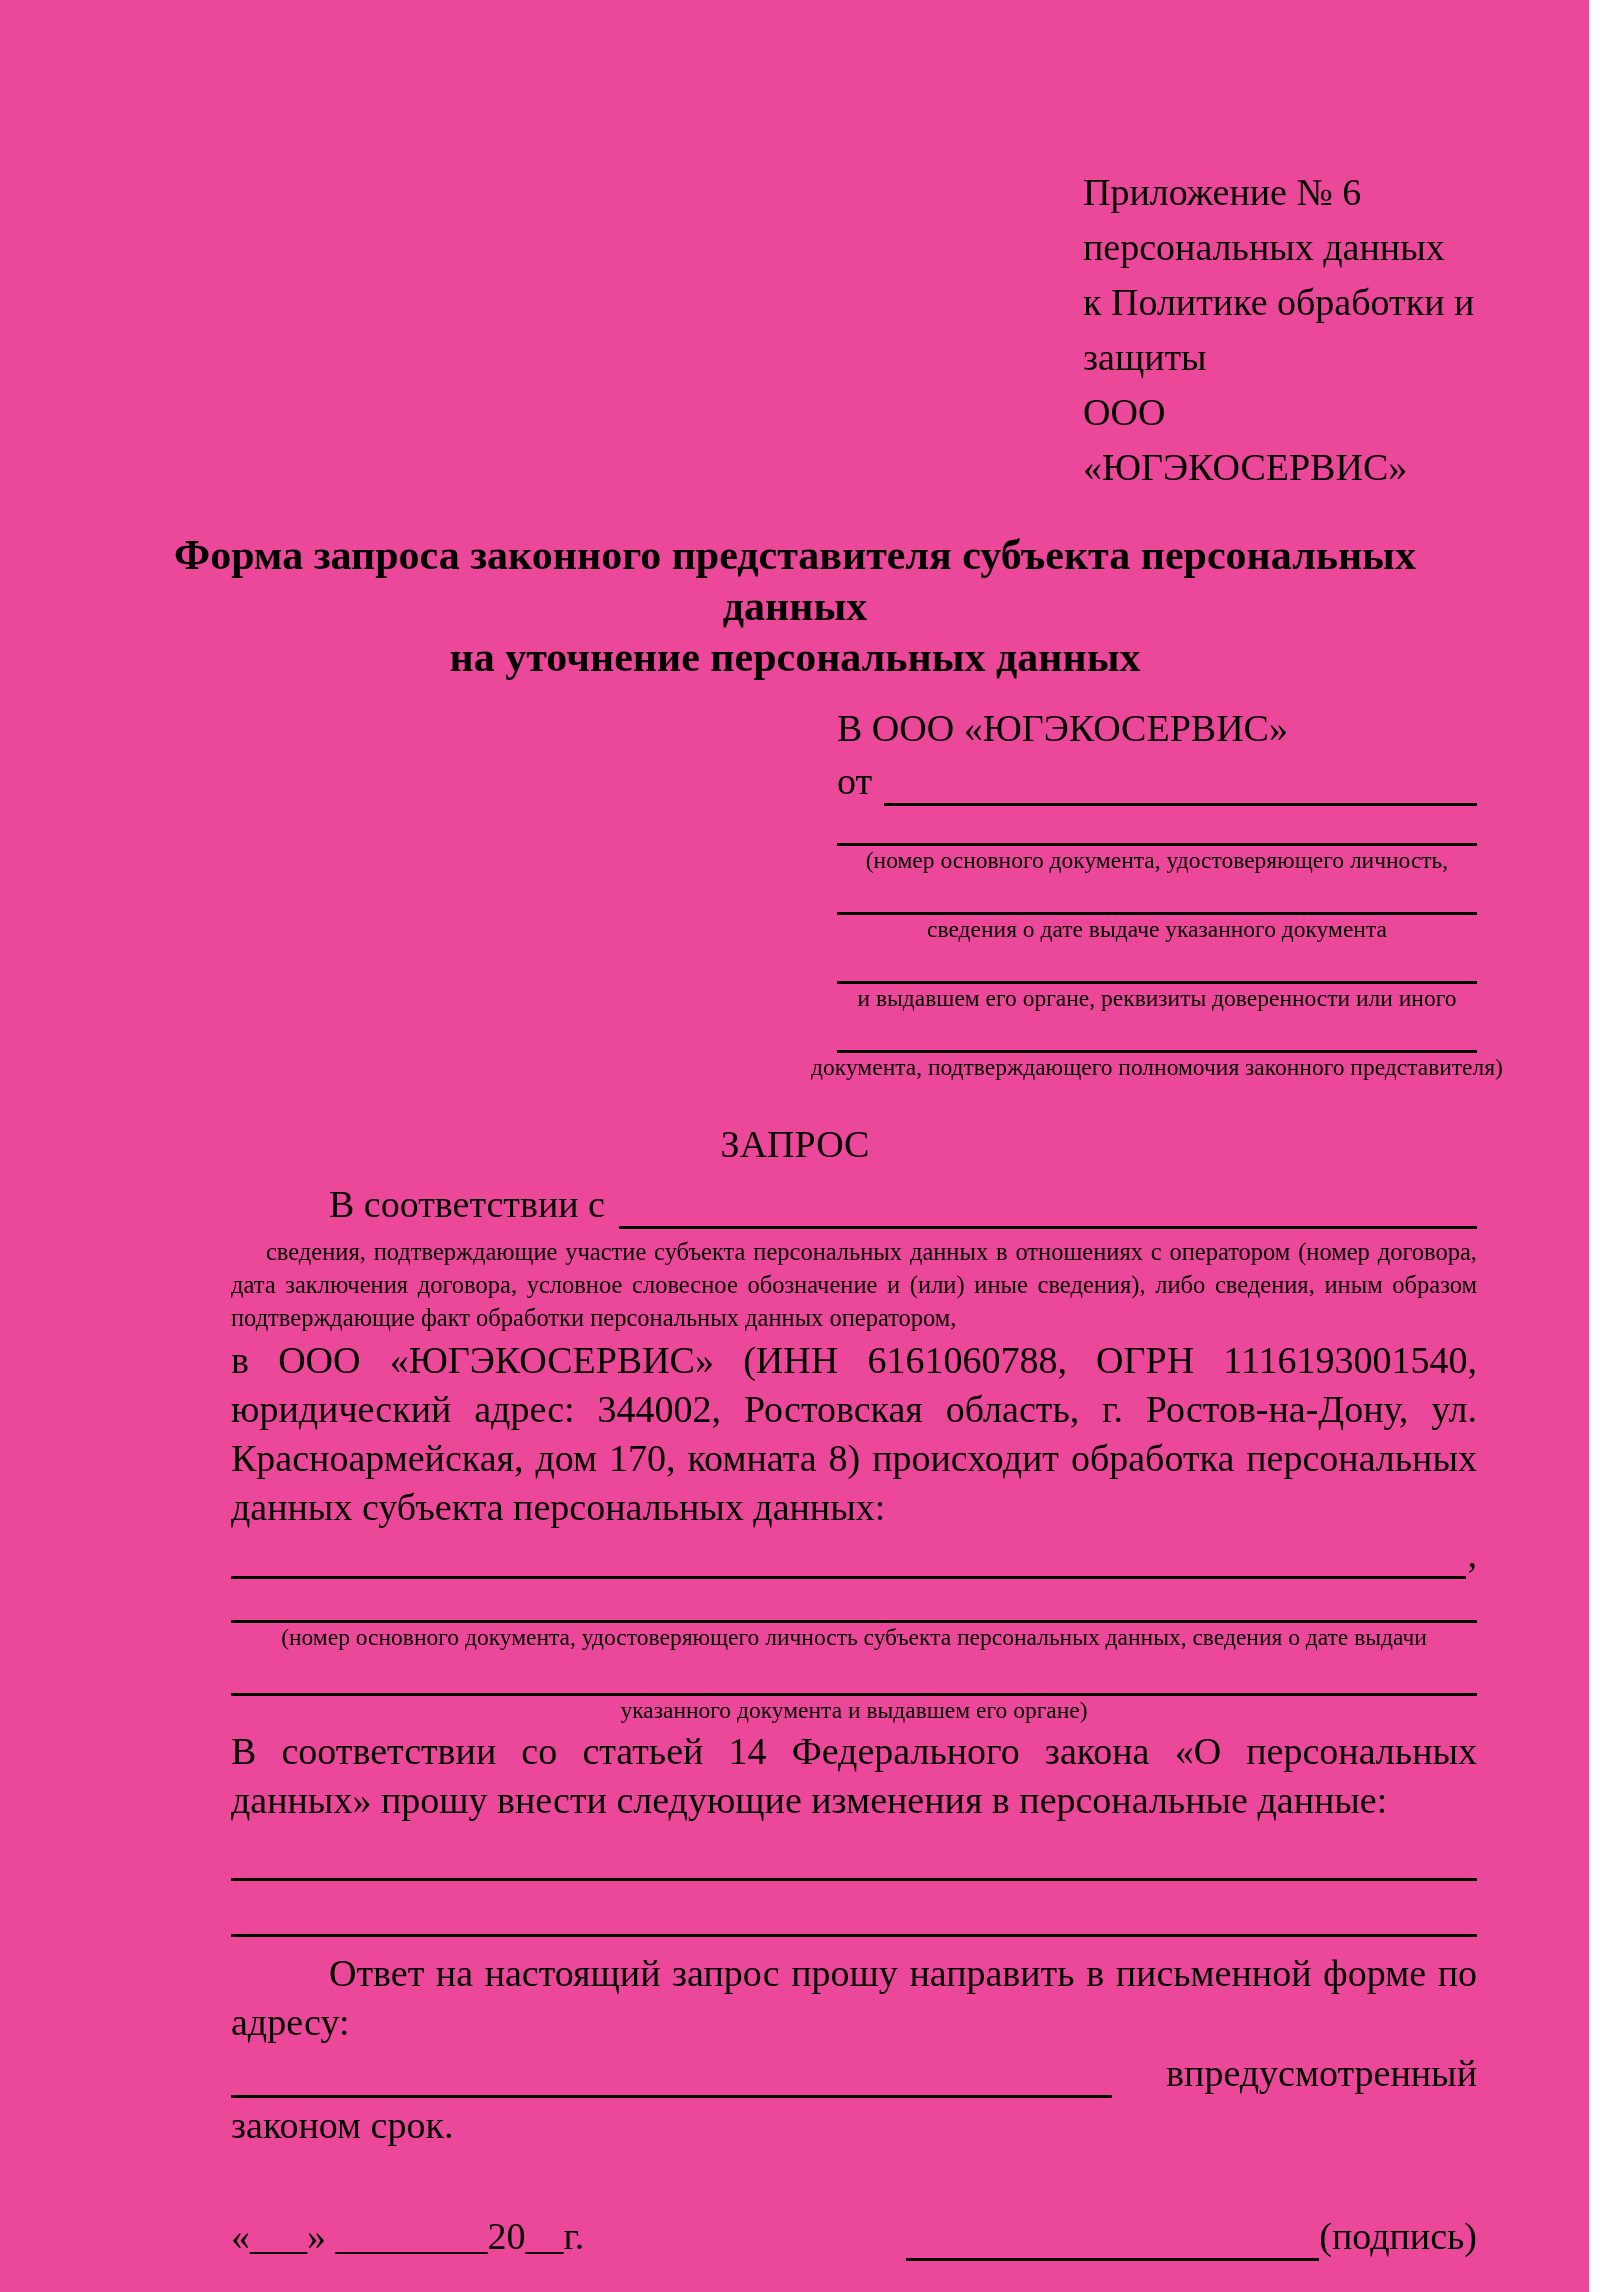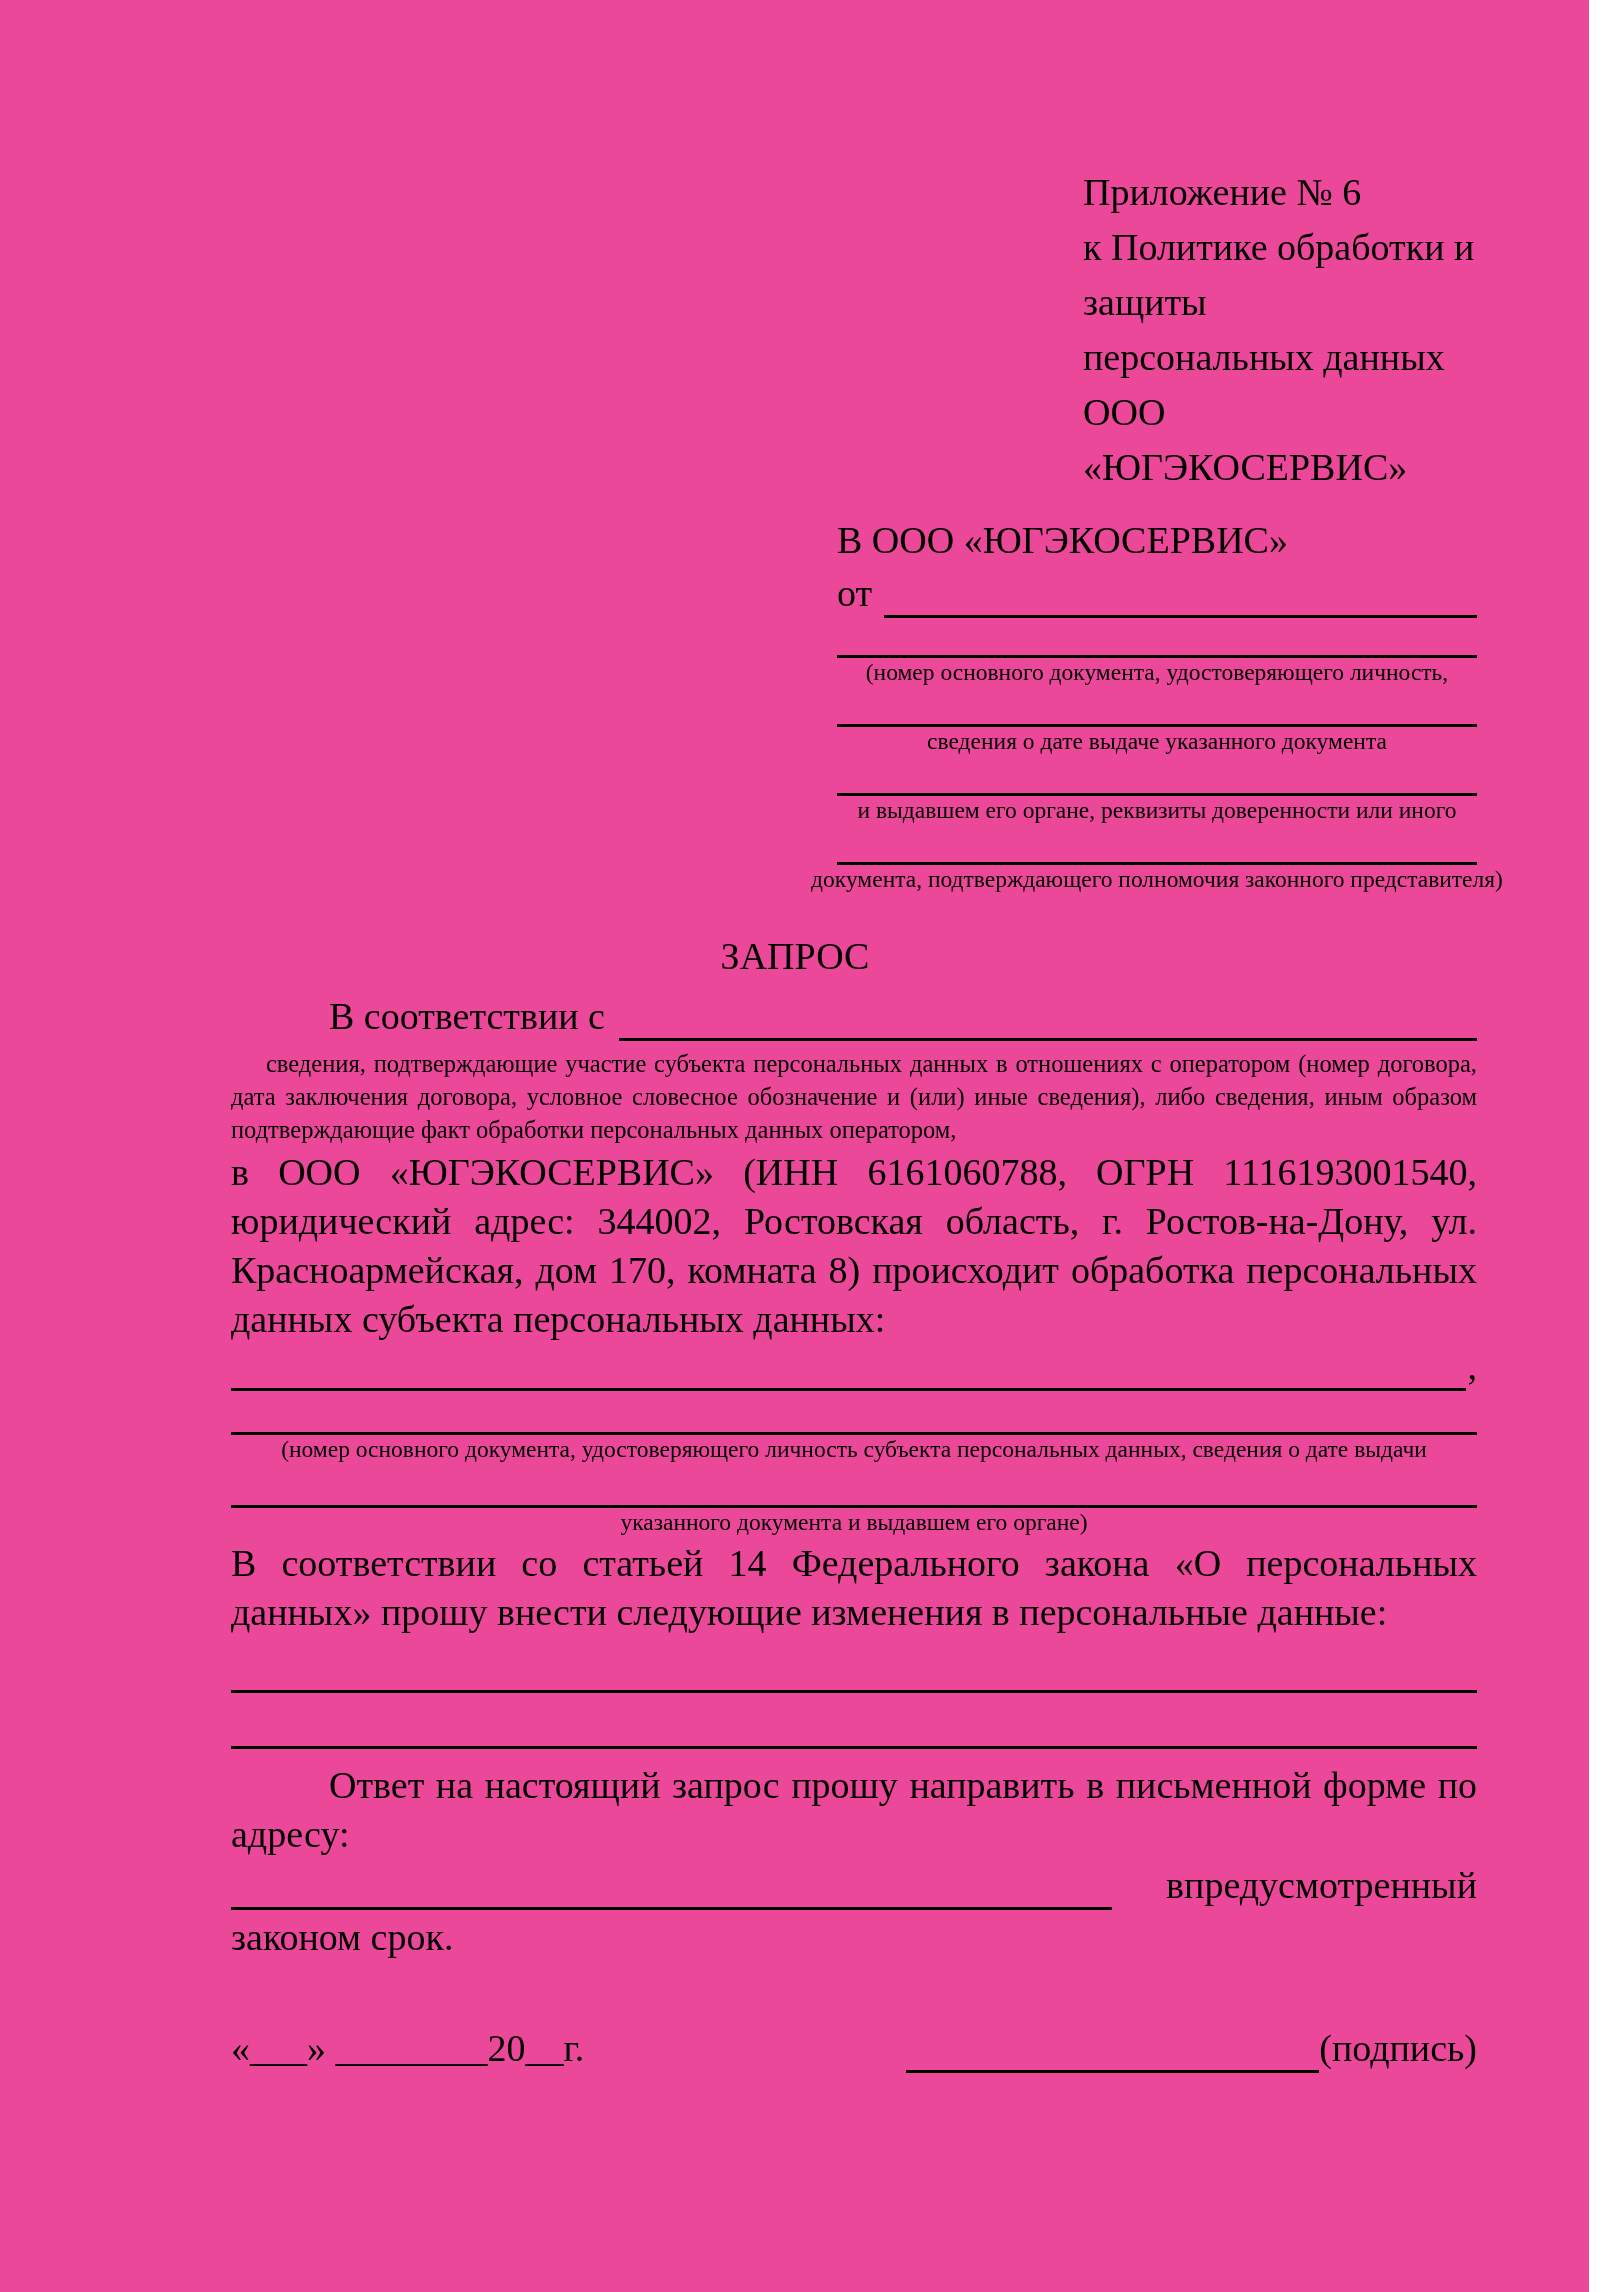--- a/index.html
+++ b/index.html
@@ -46,25 +46,29 @@
   .sig{display:flex;align-items:flex-end;}
   .sig-line{width:413px;border-bottom:3.9px solid #000;height:43px;}
 </style>
 </head>
 <body>
 
 <div class="page">
 
   <div class="appendix">
     <div>Приложение № 6</div>
+    <div>персональных данных</div>
     <div>к Политике обработки и защиты</div>
-    <div>персональных данных</div>
     <div>ООО «ЮГЭКОСЕРВИС»</div>
   </div>
 
+  <div class="title">
+    <div>Форма запроса законного представителя субъекта персональных данных</div>
+    <div>на уточнение персональных данных</div>
+  </div>
 
   <div class="addressee">
     <div class="to-line">В ООО «ЮГЭКОСЕРВИС»</div>
 
     <div class="from-row">
       <span class="label">от</span>
       <span class="fill"></span>
     </div>
 
     <div class="blank"></div>

